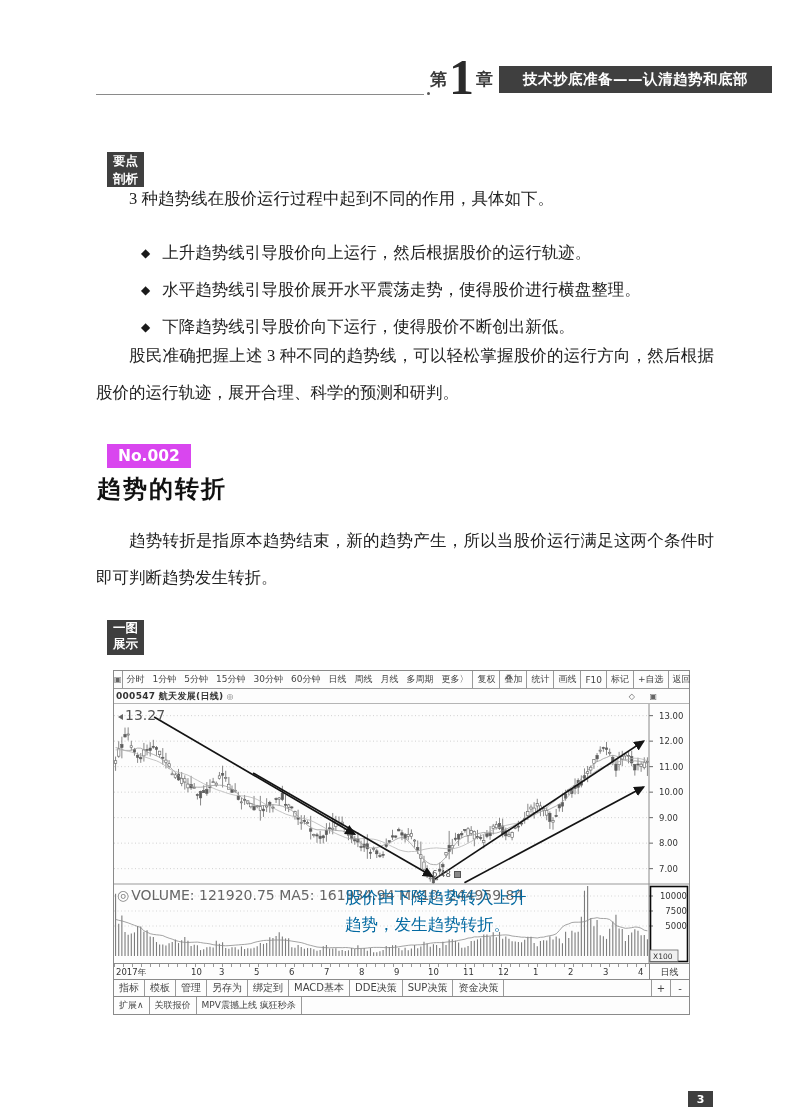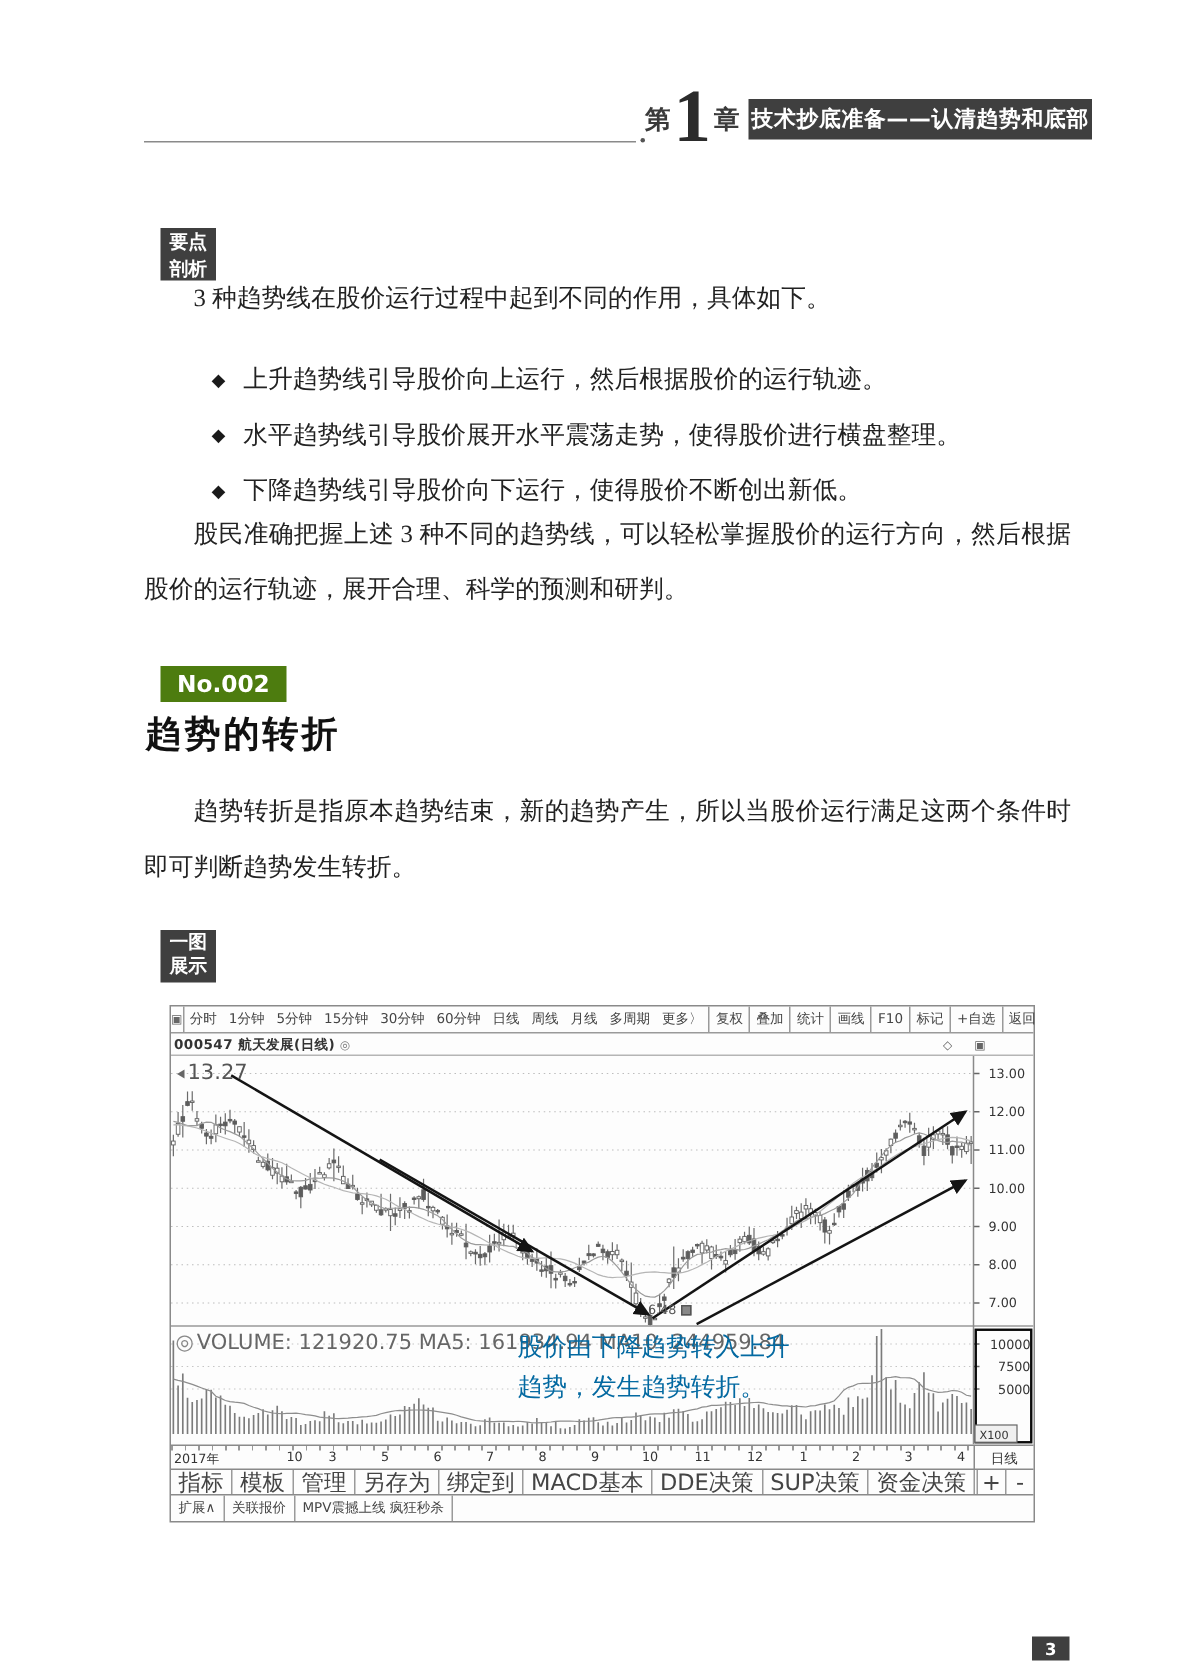--- a/index.html
+++ b/index.html
@@ -7,34 +7,34 @@
   .page { position:relative; width:800px; height:1120px; background:#ffffff;
           font-family:"Liberation Serif", serif; color:#1f1f1f; overflow:hidden; margin:0 auto; }
 
   
   .hd-line { position:absolute; left:96px; top:94px; width:328px; height:1px; background:#8a8a8a; }
   .hd-dot  { position:absolute; left:427px; top:92px; width:3px; height:3px; background:#555; border-radius:50%; }
   .chapter { position:absolute; left:430px; top:55px; display:flex; align-items:flex-end; }
   .ch-pre, .ch-suf { font-family:"DejaVu Sans", sans-serif; font-weight:700; font-size:17px; color:#3a3a3a; padding-bottom:8px; }
   .ch-num { font-family:"Liberation Serif", serif; font-weight:700; font-size:50px; line-height:44px; color:#2b2b2b; margin:0 2px; }
   .ch-badge { background:#3f3f3f; color:#fff; font-family:"DejaVu Sans", sans-serif; font-weight:700;
-              font-size:14.5px; padding:4px 2px; margin-left:6px; margin-bottom:6px; letter-spacing:0.5px; }
+              font-size:14.5px; padding:4px 24px; margin-left:6px; margin-bottom:6px; letter-spacing:0.5px; }
 
   
   .sq-badge { position:absolute; background:#3f3f3f; color:#fff; font-family:"DejaVu Sans", sans-serif;
               font-weight:700; font-size:12.5px; line-height:15.5px; text-align:center; padding:1px 3px;
               width:37px; height:35px; display:flex; flex-direction:column; justify-content:center; }
 
   .para { position:absolute; left:96px; width:618px; font-size:16.5px; line-height:37px;
           text-align:justify; text-indent:2em; color:#222;font-family:Liberation Serif, serif; }
   .bullets { position:absolute; left:141px; top:234px; width:573px; }
   .bullet { height:37px; line-height:37px; font-size:16.5px; color:#222; white-space:nowrap; }
   .bullet .bm { font-size:12px; margin-right:12px; color:#1a1a1a; vertical-align:1px; }
 
-  .no-badge { position:absolute; left:107px; top:444px; background:#4d7c0f; color:#fff;
+  .no-badge { position:absolute; left:107px; top:444px; background:#d946ef; color:#fff;
               font-family:"DejaVu Sans", sans-serif; font-weight:700; font-size:15.5px; padding:3px 11px; }
   .sec-title { position:absolute; left:97px; top:473px; font-size:24px; font-weight:700; letter-spacing:2px; color:#111; }
 
   
   .chart-box { position:absolute; left:113px; top:670px; width:577px; height:345px;
                border:1px solid #8a8a8a; background:#fdfdfd;
                font-family:"DejaVu Sans", sans-serif; color:#444; }
   .tb1 { position:absolute; left:0; top:0; width:575px; height:18px; border-bottom:1px solid #9a9a9a;
          display:flex; align-items:center; font-size:9px; color:#444; }
   .tb-icon { width:15px; height:100%; border-right:1px solid #9a9a9a; display:flex; align-items:center; justify-content:center; font-size:8px; color:#666; }
@@ -55,21 +55,21 @@
   .vol-readout .circ { color:#888; margin-right:2px; }
   .annotation { position:absolute; left:231px; top:213px; z-index:4; font-family:"DejaVu Sans", sans-serif;
                 font-weight:400; font-size:16.5px; line-height:27px; color:#0369a1; white-space:nowrap; }
   .date-axis { position:absolute; left:0; top:292px; width:575px; height:16px; border-top:1px solid #8a8a8a; font-size:8.5px; color:#333; }
   .date-axis .ticks { position:absolute; left:0; top:0; width:535px; height:3px;
                       background:repeating-linear-gradient(90deg,#999 0 1px,transparent 1px 9px); }
   .d-lbl { position:absolute; top:3px;text-align:center; }
   .d-cell { position:absolute; left:535px; top:0; width:40px; height:16px; border-left:1px solid #8a8a8a;
             display:flex; align-items:center; justify-content:center; font-size:9px; color:#333; }
   .bt1 { position:absolute; left:0; top:308px; width:575px; height:17px; border-top:1px solid #8a8a8a;
-         display:flex; font-size:15px; color:#444; }
+         display:flex; font-size:10px; color:#444; }
   .bt1 .cell, .bt2 .cell { border-right:1px solid #9a9a9a; padding:0 5px; display:flex; align-items:center; white-space:nowrap; }
   .bt1 .pm { margin-left:auto; display:flex; height:100%; }
   .bt1 .pm .cell { border-left:1px solid #9a9a9a; border-right:none; width:19px; justify-content:center; }
   .bt2 { position:absolute; left:0; top:325px; width:575px; height:18px; border-top:1px solid #8a8a8a;
          display:flex; font-size:9px; color:#444; }
 
   .pagenum { position:absolute; left:688px; top:1091px; width:25px; height:16px; background:#3f3f3f;
              color:#fff; font-family:"DejaVu Sans", sans-serif; font-weight:700; font-size:11px;
              display:flex; align-items:center; justify-content:center; }
 </style>

